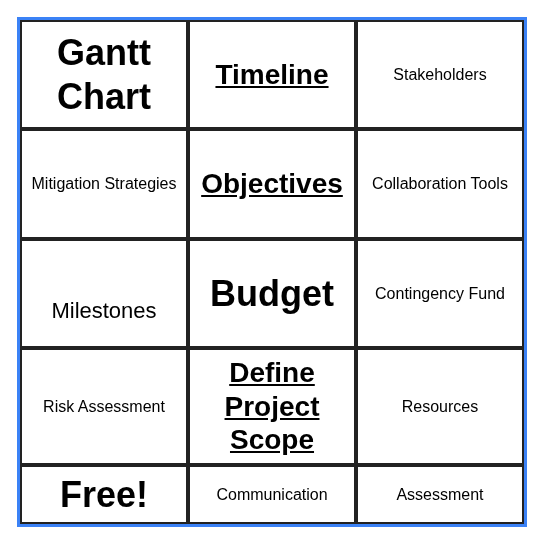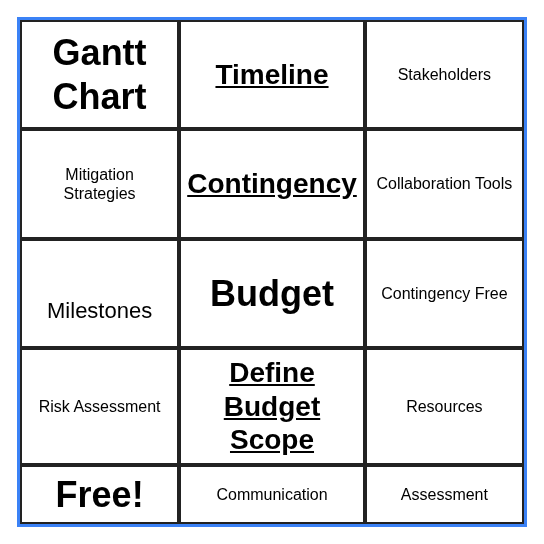--- a/index.html
+++ b/index.html
@@ -78,39 +78,39 @@
     <div class="cell">
       <span class="cell-text size-lg">Timeline</span>
     </div>
     <div class="cell">
       <span class="cell-text size-sm">Stakeholders</span>
     </div>
     <div class="cell">
       <span class="cell-text size-sm">Mitigation Strategies</span>
     </div>
     <div class="cell">
-      <span class="cell-text size-lg">Contingency</span>
+      <span class="cell-text size-lg">Objectives</span>
     </div>
     <div class="cell">
       <span class="cell-text size-sm">Collaboration Tools</span>
     </div>
     <div class="cell">
       <span class="cell-text size-md">Milestones</span>
     </div>
     <div class="cell">
       <span class="cell-text size-xl">Budget</span>
     </div>
     <div class="cell">
-      <span class="cell-text size-sm">Contingency Free</span>
+      <span class="cell-text size-sm">Contingency Fund</span>
     </div>
     <div class="cell">
       <span class="cell-text size-sm">Risk Assessment</span>
     </div>
     <div class="cell">
-      <span class="cell-text size-lg">Define Budget Scope</span>
+      <span class="cell-text size-lg">Define Project Scope</span>
     </div>
     <div class="cell">
       <span class="cell-text size-sm">Resources</span>
     </div>
     <div class="cell">
       <span class="cell-text size-xl">Free!</span>
     </div>
     <div class="cell">
       <span class="cell-text size-sm">Communication</span>
     </div>

